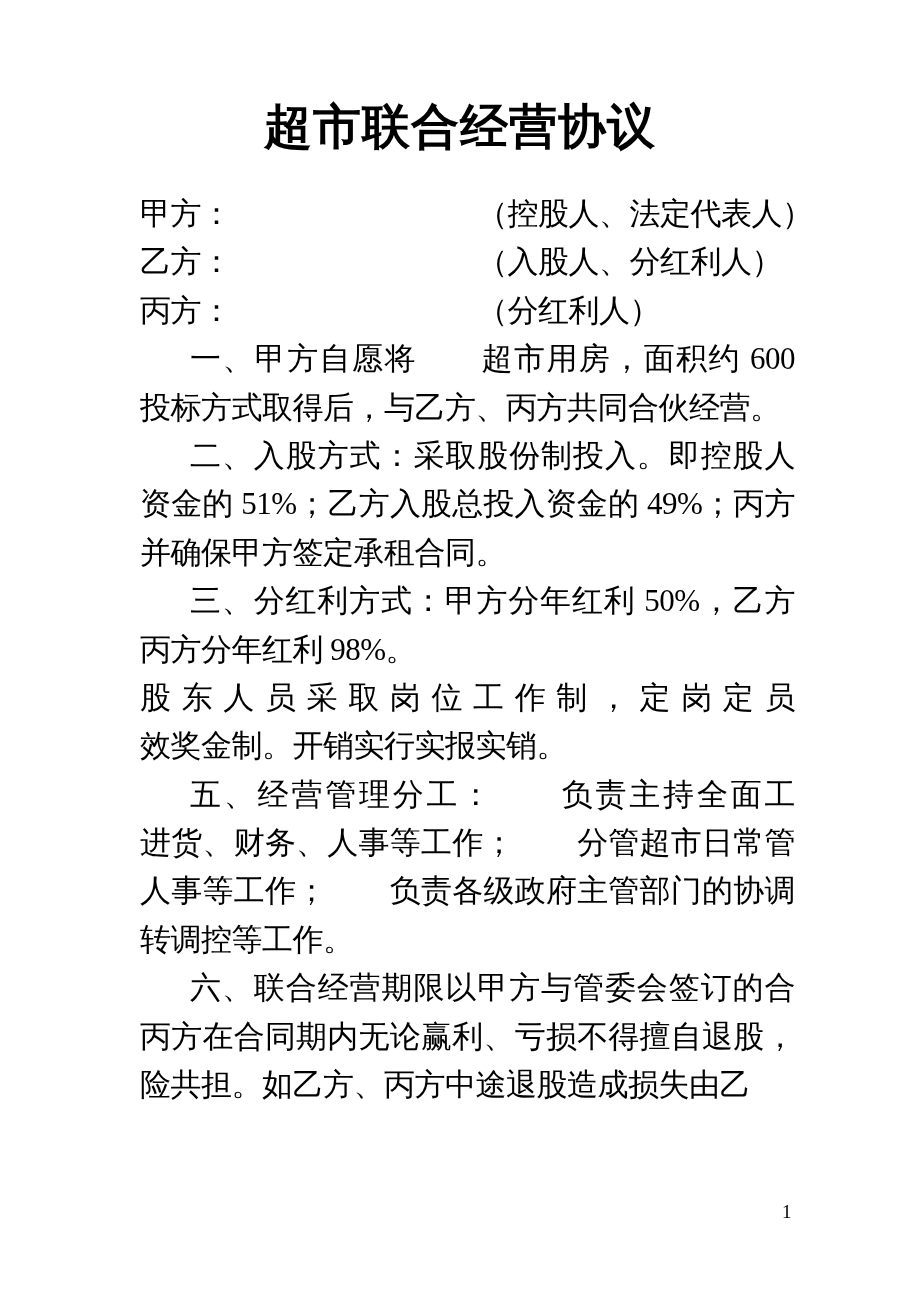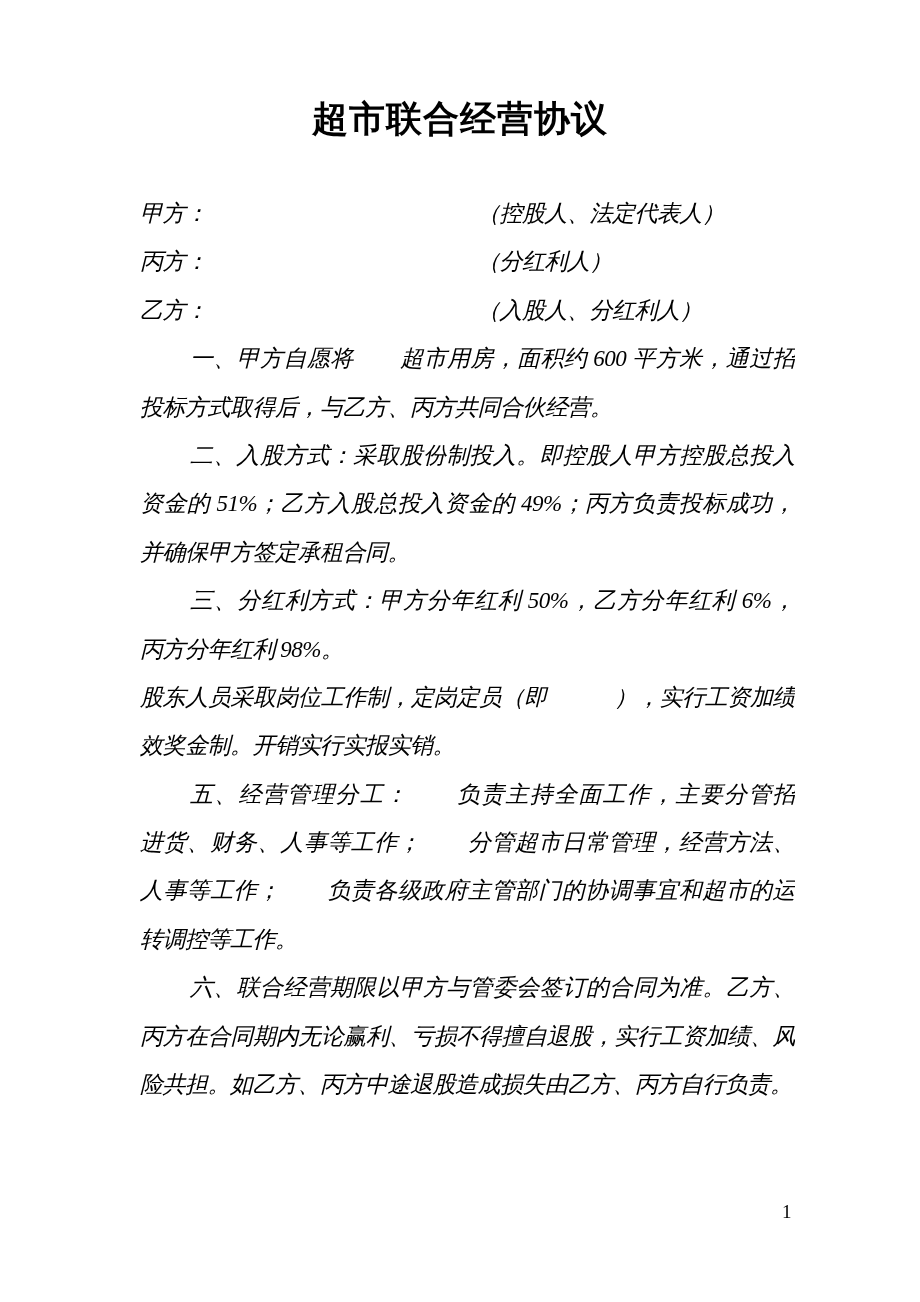--- a/index.html
+++ b/index.html
@@ -15,41 +15,40 @@
     overflow: hidden;
     font-family: "Liberation Serif", "DejaVu Serif", serif;
     color: #000000;
   }
   .doc-title {
     position: absolute;
     left: 0;
     top: 96px;
     width: 920px;
     text-align: center;
-    font-size: 36px;
+    font-size: 48px;
     font-weight: bold;
     letter-spacing: 1px;
     line-height: 1.3;
     white-space: nowrap;
   }
   .content {
     position: absolute;
     left: 140px;
     top: 190px;
     width: 655px;
   }
   .row {
     position: relative;
     height: 48.4px;
     line-height: 48.4px;
-    font-size: 23px;
+    font-size: 31px;
     letter-spacing: -0.5px;
     overflow: hidden;
     text-align: left;
-    font-style: italic;
   }
   .row.indent { padding-left: 50px; }
   .row.fill {
     text-align: justify;
     text-align-last: justify;
   }
   .party-label { display: inline-block; }
   .party-role {
     position: absolute;
     left: 313px;
@@ -72,26 +71,26 @@
 
   <div class="doc-title">超市联合经营协议</div>
 
   <div class="content">
 
     <div class="row">
       <span class="party-label">甲方：</span>
       <span class="party-role">（控股人、法定代表人）</span>
     </div>
     <div class="row">
+      <span class="party-label">乙方：</span>
+      <span class="party-role">（入股人、分红利人）</span>
+    </div>
+    <div class="row">
       <span class="party-label">丙方：</span>
       <span class="party-role">（分红利人）</span>
-    </div>
-    <div class="row">
-      <span class="party-label">乙方：</span>
-      <span class="party-role">（入股人、分红利人）</span>
     </div>
 
     <div>
         <div class="row indent fill">一、甲方自愿将　　超市用房，面积约 600 平方米，通过招</div>
         <div class="row">投标方式取得后，与乙方、丙方共同合伙经营。</div>
         <div class="row indent fill">二、入股方式：采取股份制投入。即控股人甲方控股总投入</div>
         <div class="row fill">资金的 51%；乙方入股总投入资金的 49%；丙方负责投标成功，</div>
         <div class="row">并确保甲方签定承租合同。</div>
         <div class="row indent fill">三、分红利方式：甲方分年红利 50%，乙方分年红利 6%，</div>
         <div class="row">丙方分年红利 98%。</div>

